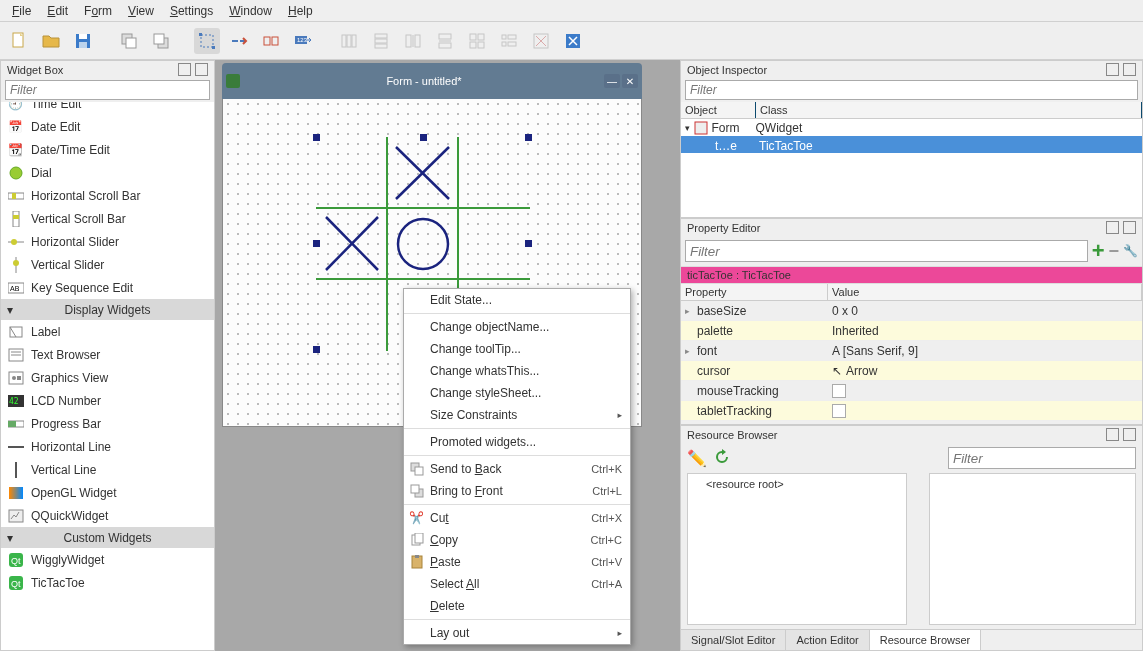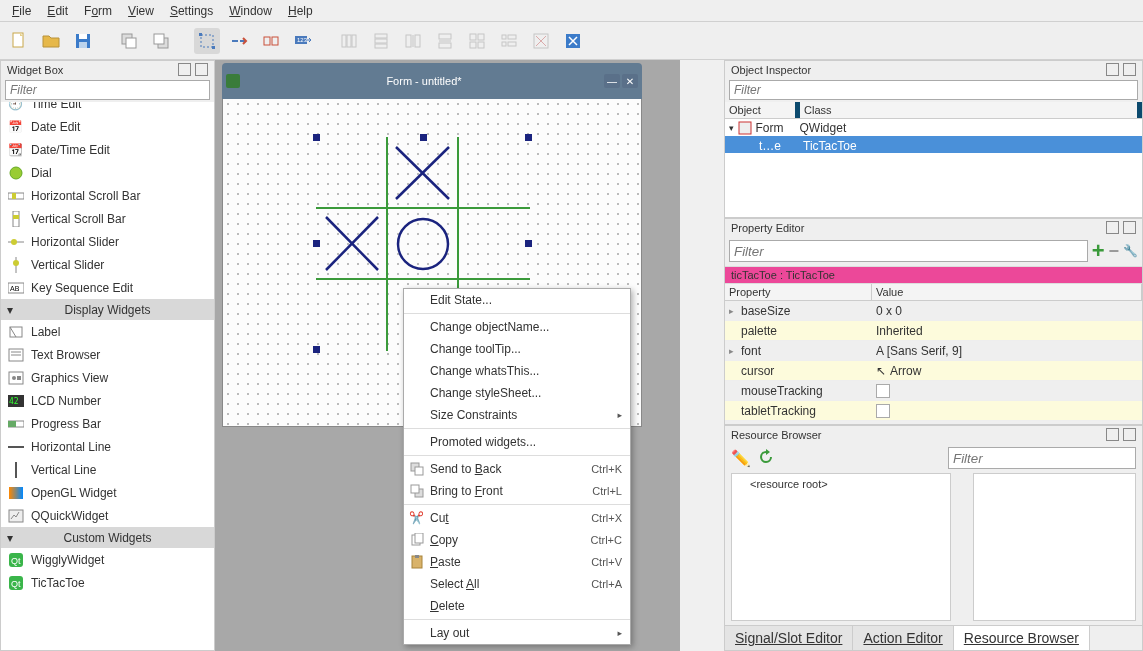--- a/index.html
+++ b/index.html
@@ -45,24 +45,24 @@
 
 .ctxmenu { position: absolute; left: 188px; top: 228px; width: 228px; background: #fff; border: 1px solid #aaa; box-shadow: 2px 2px 6px rgba(0,0,0,0.3); z-index: 100; }
 .ctxitem { height: 22px; display: flex; align-items: center; padding: 0 8px 0 4px; }
 .ctxitem .ci { width: 18px; height: 16px; margin-right: 4px; display:flex;align-items:center;justify-content:center; }
 .ctxitem .lbl { flex: 1; }
 .ctxitem .sh { color: #555; font-size: 11px; }
 .ctxitem .ar { font-size: 9px; color:#555;}
 .ctxsep { height: 1px; background: #ddd; margin: 2px 0; }
 
 
-.rightcol { display: flex; flex-direction: column; margin-left: 44px; }
+.rightcol { display: flex; flex-direction: column; }
 .oi { height: 158px; }
 .objhdr { display: grid; grid-template-columns: 75px 1fr; background: #f4f4f4; border-bottom: 1px solid #ccc; }
-.objhdr div { padding: 2px 4px; border-right: 5px solid #0c4a6e; font-size: 11px; }
+.objhdr div { padding: 2px 4px; border-right: 1px solid #0c4a6e; font-size: 11px; }
 .objtree { background: #fff; flex:1; overflow:hidden; }
 .objrow { display: flex; align-items: center; height: 17px; padding-left: 4px; gap: 4px; }
 .objrow.sel { background: #4a90d9; color: #fff; align-items: flex-end; }
 
 .pe { flex: 0 0 207px; }
 .pe-tools { display: flex; align-items: center; gap: 4px; padding: 2px 4px; }
 .pe-tools input { flex:1; height: 22px; border: 1px solid #aaa; padding: 2px 4px; font-style: italic; color:#888; }
 .plus { color: #3a9a3a; font-size: 22px; font-weight: bold; }
 .pe-path { padding: 2px 6px; background: #ec4899; border-top: 1px solid #ddd; border-bottom: 1px solid #ddd; font-size: 11px;}
 .pehdr { display: grid; grid-template-columns: 147px 1fr; background: #f4f4f4; border-bottom: 1px solid #ccc; font-size:11px; }
@@ -74,21 +74,21 @@
 .yellow { background: #fdfbdc; }
 .chk { width: 14px; height: 14px; border: 1px solid #aaa; background:#fff; }
 
 .rb { flex: 1; display:flex;flex-direction:column; }
 .rb-tools { display: flex; align-items: center; padding: 4px 6px; gap: 6px; }
 .rb-tools .sp { flex: 1; }
 .rb-tools input { width: 188px; height: 22px; border:1px solid #aaa; padding:2px 4px; font-style: italic; color:#888;}
 .rb-body { flex:1; display:grid; grid-template-columns: 220px 1fr; gap:22px; padding: 0 6px 4px; }
 .rb-panel { border: 1px solid #ccc; background:#fff; padding: 4px; font-size:11px; }
 .tabs { display: flex; border-top: 1px solid #ccc; background:#efefef;}
-.tab { padding: 4px 10px; border-right: 1px solid #ccc; background:#e4e4e4; font-size:14px;text-decoration:underline;}
+.tab { padding: 4px 10px; border-right: 1px solid #ccc; background:#e4e4e4; font-size:11px;}
 .tab.active { background: #fff; }
 
 </style>
 </head>
 <body>
 
 <div class="menubar">
   <span><u>F</u>ile</span>
   <span><u>E</u>dit</span>
   <span>F<u>o</u>rm</span>

